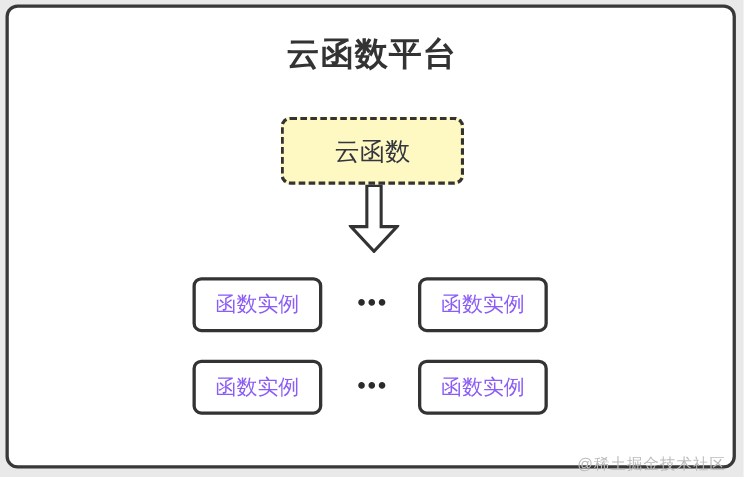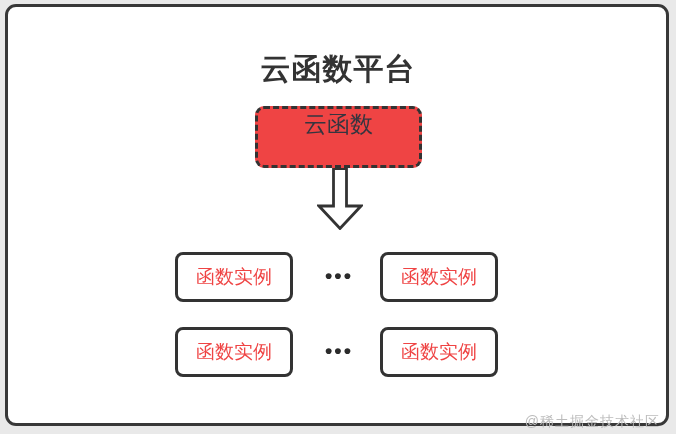--- a/index.html
+++ b/index.html
@@ -14,40 +14,39 @@
     position:absolute;left:5px;top:4px;width:664px;height:422px;
     box-sizing:border-box;
     border:3px solid #383838;border-radius:11px;
     background:#ffffff;
   }
   .title{
     position:absolute;left:0;top:29px;width:676px;
     text-align:center;
     font-size:30px;font-weight:bold;color:#333333;
     letter-spacing:1px;
-    margin-top:20px;
   }
   .dashed-node{
     position:absolute;left:255px;top:106px;width:167px;height:62px;
     box-sizing:border-box;
     border:3px dashed #333333;border-radius:9px;
-    background:#ef4444;
-    display:flex;justify-content:center;
+    background:#fef9c3;
+    display:flex;align-items:center;justify-content:center;
     font-size:23px;color:#35353f;
   }
   .arrow{
     position:absolute;left:317px;top:168px;width:46px;height:62px;
   }
   .node{
     position:absolute;width:118px;height:50px;
     box-sizing:border-box;
     border:3px solid #333333;border-radius:8px;
     background:#ffffff;
     display:flex;align-items:center;justify-content:center;
-    font-size:19px;color:#ef4444;
+    font-size:19px;color:#8b5cf6;
   }
   .r1{top:252px;}
   .r2{top:327px;}
   .c1{left:175px;}
   .c2{left:380px;}
   .dots{
     position:absolute;left:316px;width:46px;height:50px;
     text-align:center;line-height:48px;
     font-size:21px;font-weight:bold;color:#2b2b2b;
     letter-spacing:2px;

